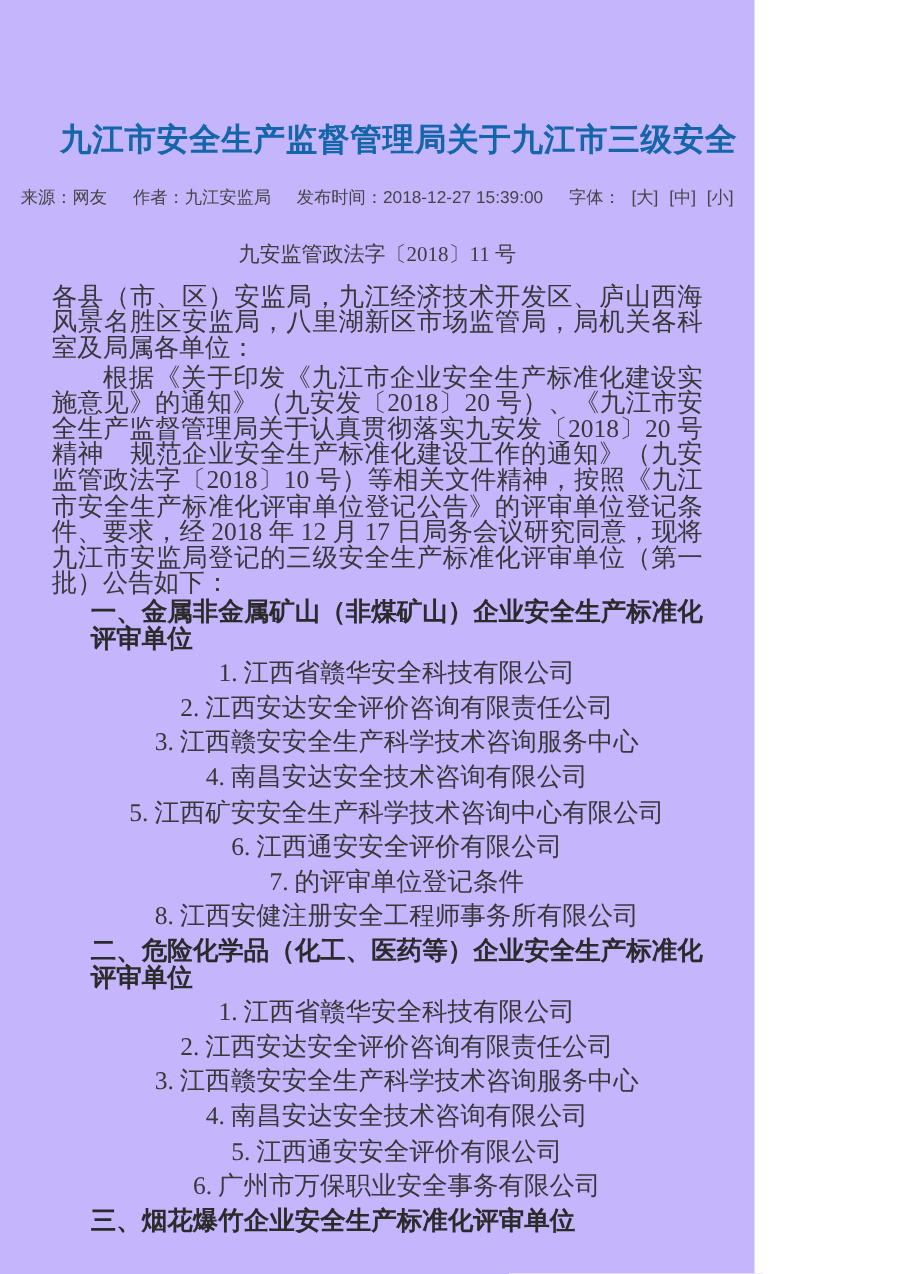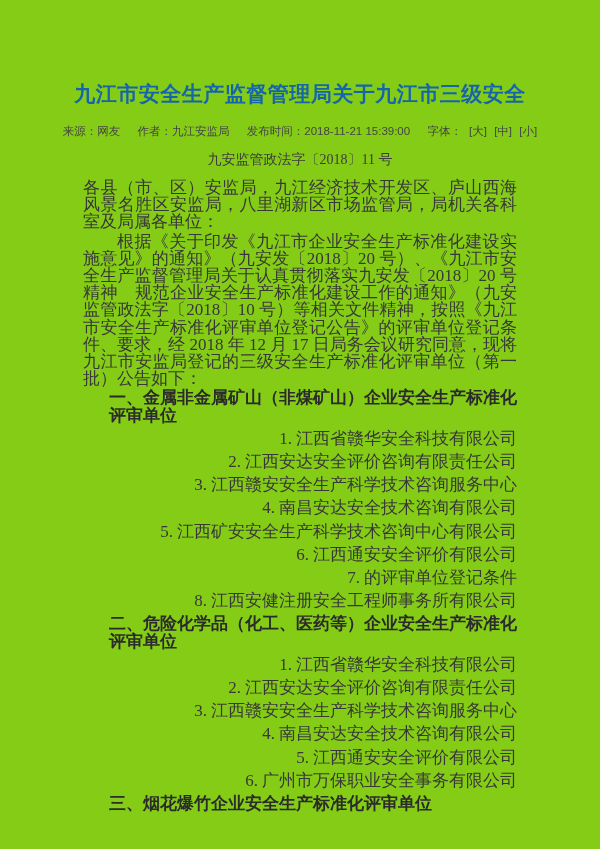--- a/index.html
+++ b/index.html
@@ -7,23 +7,23 @@
     padding: 0;
     background: #ffffff;
   }
   body {
     width: 600px;
     height: 849px;
     overflow: hidden;
   }
   .page {
     position: relative;
-    width: 600px;
+    width: 503px;
     height: 849px;
-    background: #84cc16;
+    background: #c4b5fd;
     box-sizing: border-box;
   }
   .doc-title {
     margin: 0;
     padding: 70px 40px 0 40px;
     text-align: center;
     font-family: "Liberation Sans", "DejaVu Sans", sans-serif;
     font-size: 21px;
     font-weight: bold;
     color: #1565ab;
@@ -43,21 +43,21 @@
     white-space: nowrap;
   }
   .meta-item {
     margin: 0 7px;
   }
   .meta-font .font-opt {
     margin-left: 4px;
     cursor: pointer;
   }
   .doc-number {
-    margin-top: 12px;
+    margin-top: 22px;
     text-align: center;
     font-family: "Liberation Serif", "DejaVu Serif", serif;
     font-size: 14px;
     color: #3d3d3d;
   }
   .body-text {
     margin: 10px auto 0 auto;
     width: 434px;
     font-family: "Liberation Serif", "DejaVu Serif", serif;
     font-size: 17px;
@@ -74,39 +74,39 @@
   .section-heading {
     margin: 0 0 6px 0;
     padding-left: 26px;
     font-weight: bold;
     color: #2b2b2b;
     text-align: left;
   }
   .list-item {
     margin: 0 0 6px 0;
     padding-left: 26px;
-    text-align: right;
+    text-align: center;
   }
   .item-num {
     margin-right: 4px;
   }
 </style>
 </head>
 <body>
 
 <div class="page">
 
   <h1 class="doc-title">
     <span class="doc-title-line">九江市安全生产监督管理局关于九江市三级安全</span>
   </h1>
 
   <div class="meta">
     <span class="meta-item">来源：网友</span>
     <span class="meta-item">作者：九江安监局</span>
-    <span class="meta-item">发布时间：2018-11-21 15:39:00</span>
+    <span class="meta-item">发布时间：2018-12-27 15:39:00</span>
     <span class="meta-item meta-font">
       <span>字体：</span>
       <span class="font-opt">[大]</span>
       <span class="font-opt">[中]</span>
       <span class="font-opt">[小]</span>
     </span>
   </div>
 
   <div class="doc-number">九安监管政法字〔2018〕11 号</div>
 

